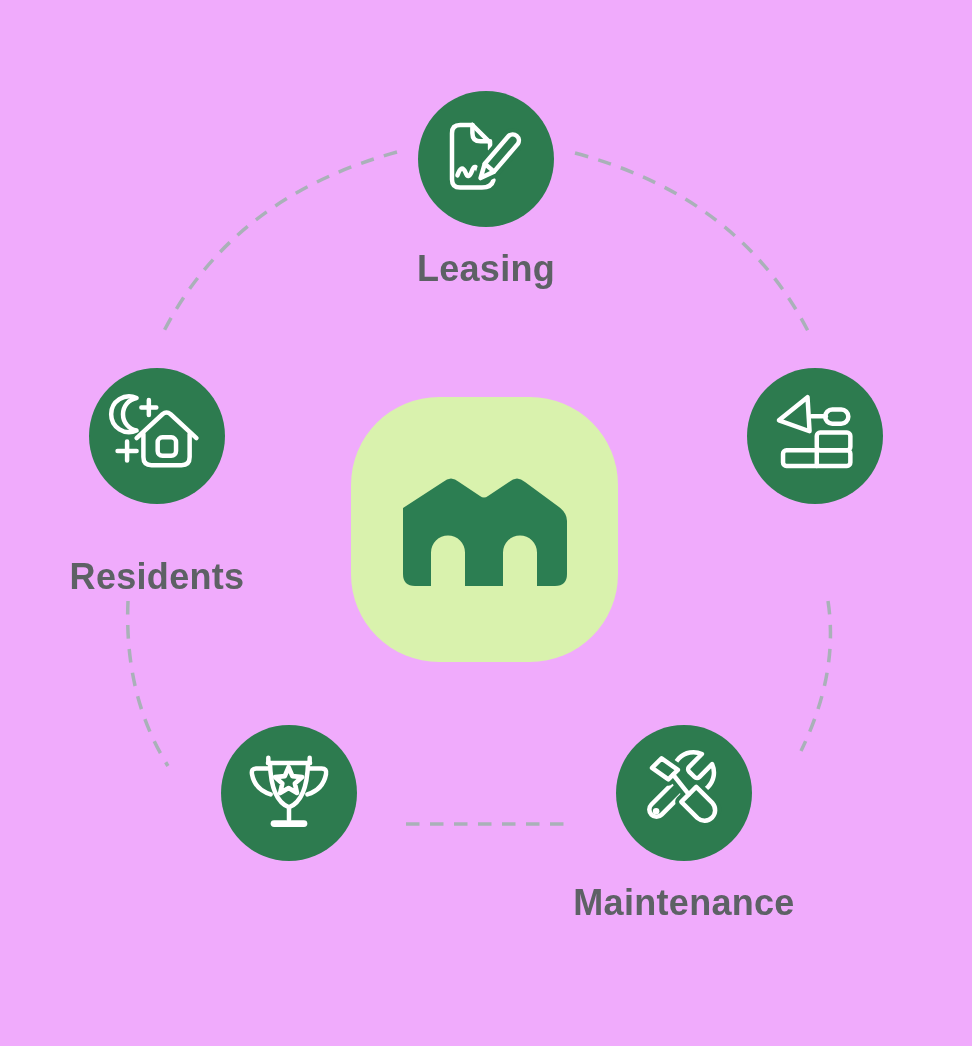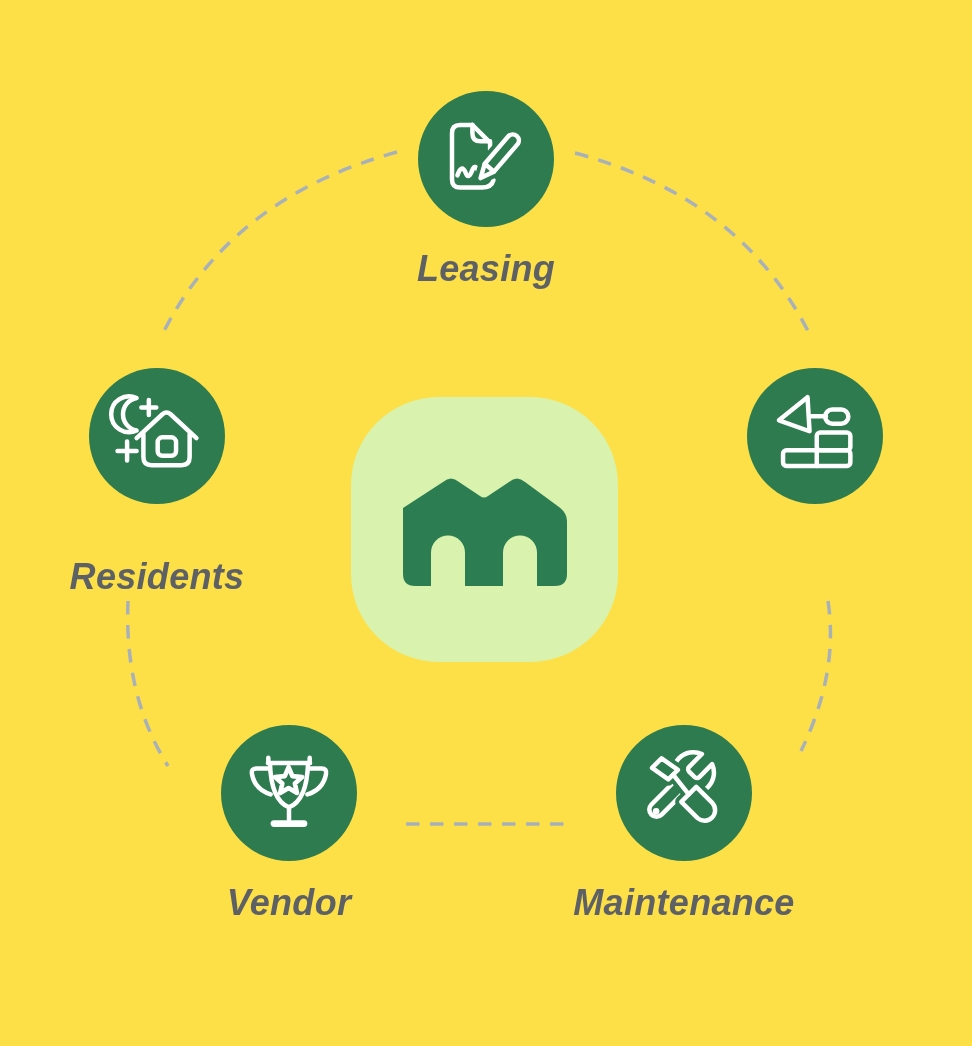--- a/index.html
+++ b/index.html
@@ -1,21 +1,20 @@
 <!DOCTYPE html>
 <html><head>
 <meta charset="utf-8">
 <style>
   html,body{margin:0;padding:0;}
   body{width:972px;height:1046px;}
   .stage{
     position:relative;width:972px;height:1046px;
-    background:#fde047;overflow:hidden;
+    background:#f0abfc;overflow:hidden;
     font-family:"Liberation Sans","DejaVu Sans",sans-serif;
-    font-style:italic;
   }
   .connectors{position:absolute;left:0;top:0;z-index:0;}
   .connectors path{
     fill:none;stroke:#a9b1b8;stroke-width:3.5;
     stroke-dasharray:13.5 10.5;
   }
   .node-circle{
     position:absolute;width:136px;height:136px;border-radius:50%;
     background:#2d7b4f;z-index:2;
   }
@@ -116,21 +115,20 @@
         <path d="M 36 28 C 36.5 45 41 57 50 60.5 C 59 57 63.5 45 64 28"></path>
         <path d="M 35 32 H 26 Q 22 32 22.8 36.2 Q 25 47.5 36.5 51"></path>
         <path d="M 65 32 H 74 Q 78 32 77.2 36.2 Q 75 47.5 63.5 51"></path>
         <path d="M 50 60.5 V 69.5"></path>
         <path d="M 39 72.5 H 61" style="stroke-width:5;"></path>
         <polygon style="stroke-width:3.4;" points="49.7,31.0 52.5,37.6 59.7,38.3 54.3,43.0 55.9,50.0 49.7,46.3 43.5,50.0 45.1,43.0 39.7,38.3 46.9,37.6"></polygon>
       </g>
     </svg>
   </div>
   <div class="node-label" style="left:289px;top:884px;">
-    <span>Vendor</span>
   </div>
 
   <div class="node-circle" style="left:616px;top:725px;">
     <svg viewBox="0 0 100 100">
       <g class="icon-stroke">
         <g transform="translate(17,15) scale(2.5)" style="stroke-width:1.33;">
           <path d="M14.7 6.3a1 1 0 0 0 0 1.4l1.6 1.6a1 1 0 0 0 1.4 0l3.77-3.77a6 6 0 0 1-7.94 7.94l-6.91 6.91a2.12 2.12 0 0 1-3-3l6.91-6.91a6 6 0 0 1 7.94-7.94l-3.76 3.76z"></path>
         </g>
         <circle cx="29.5" cy="63.5" r="2.4" style="fill:#ffffff;stroke:none;"></circle>
       </g>

